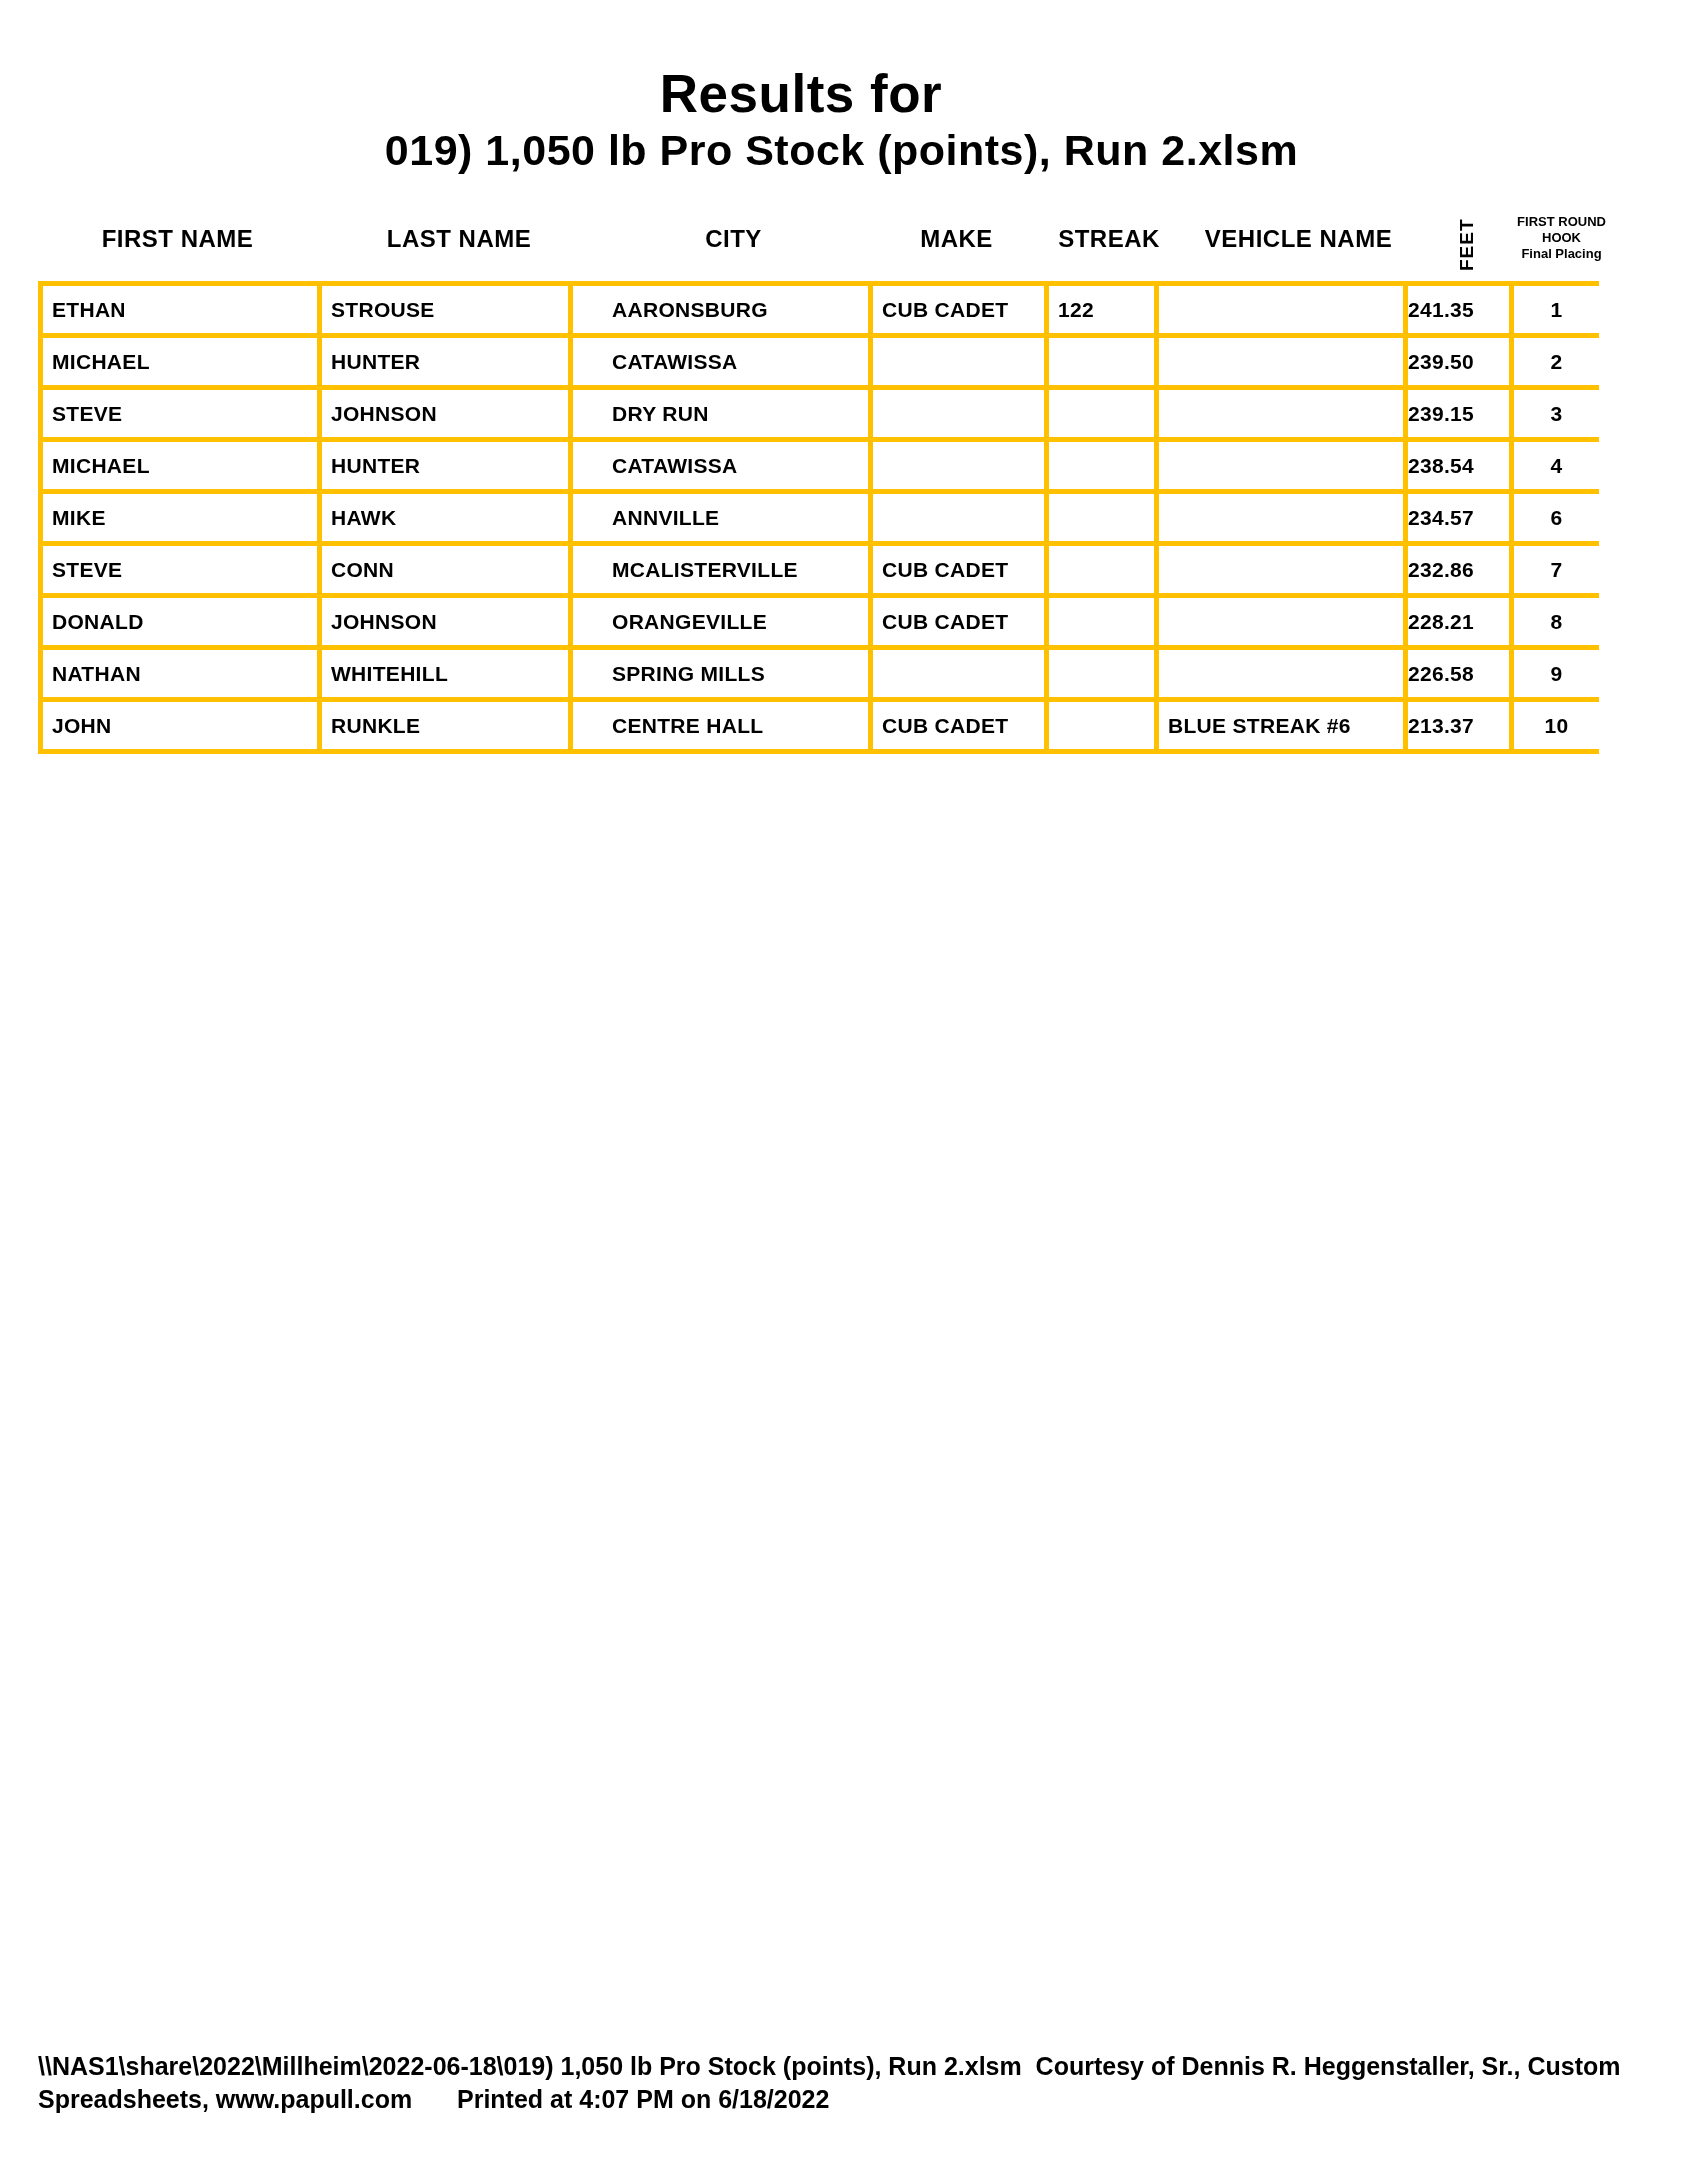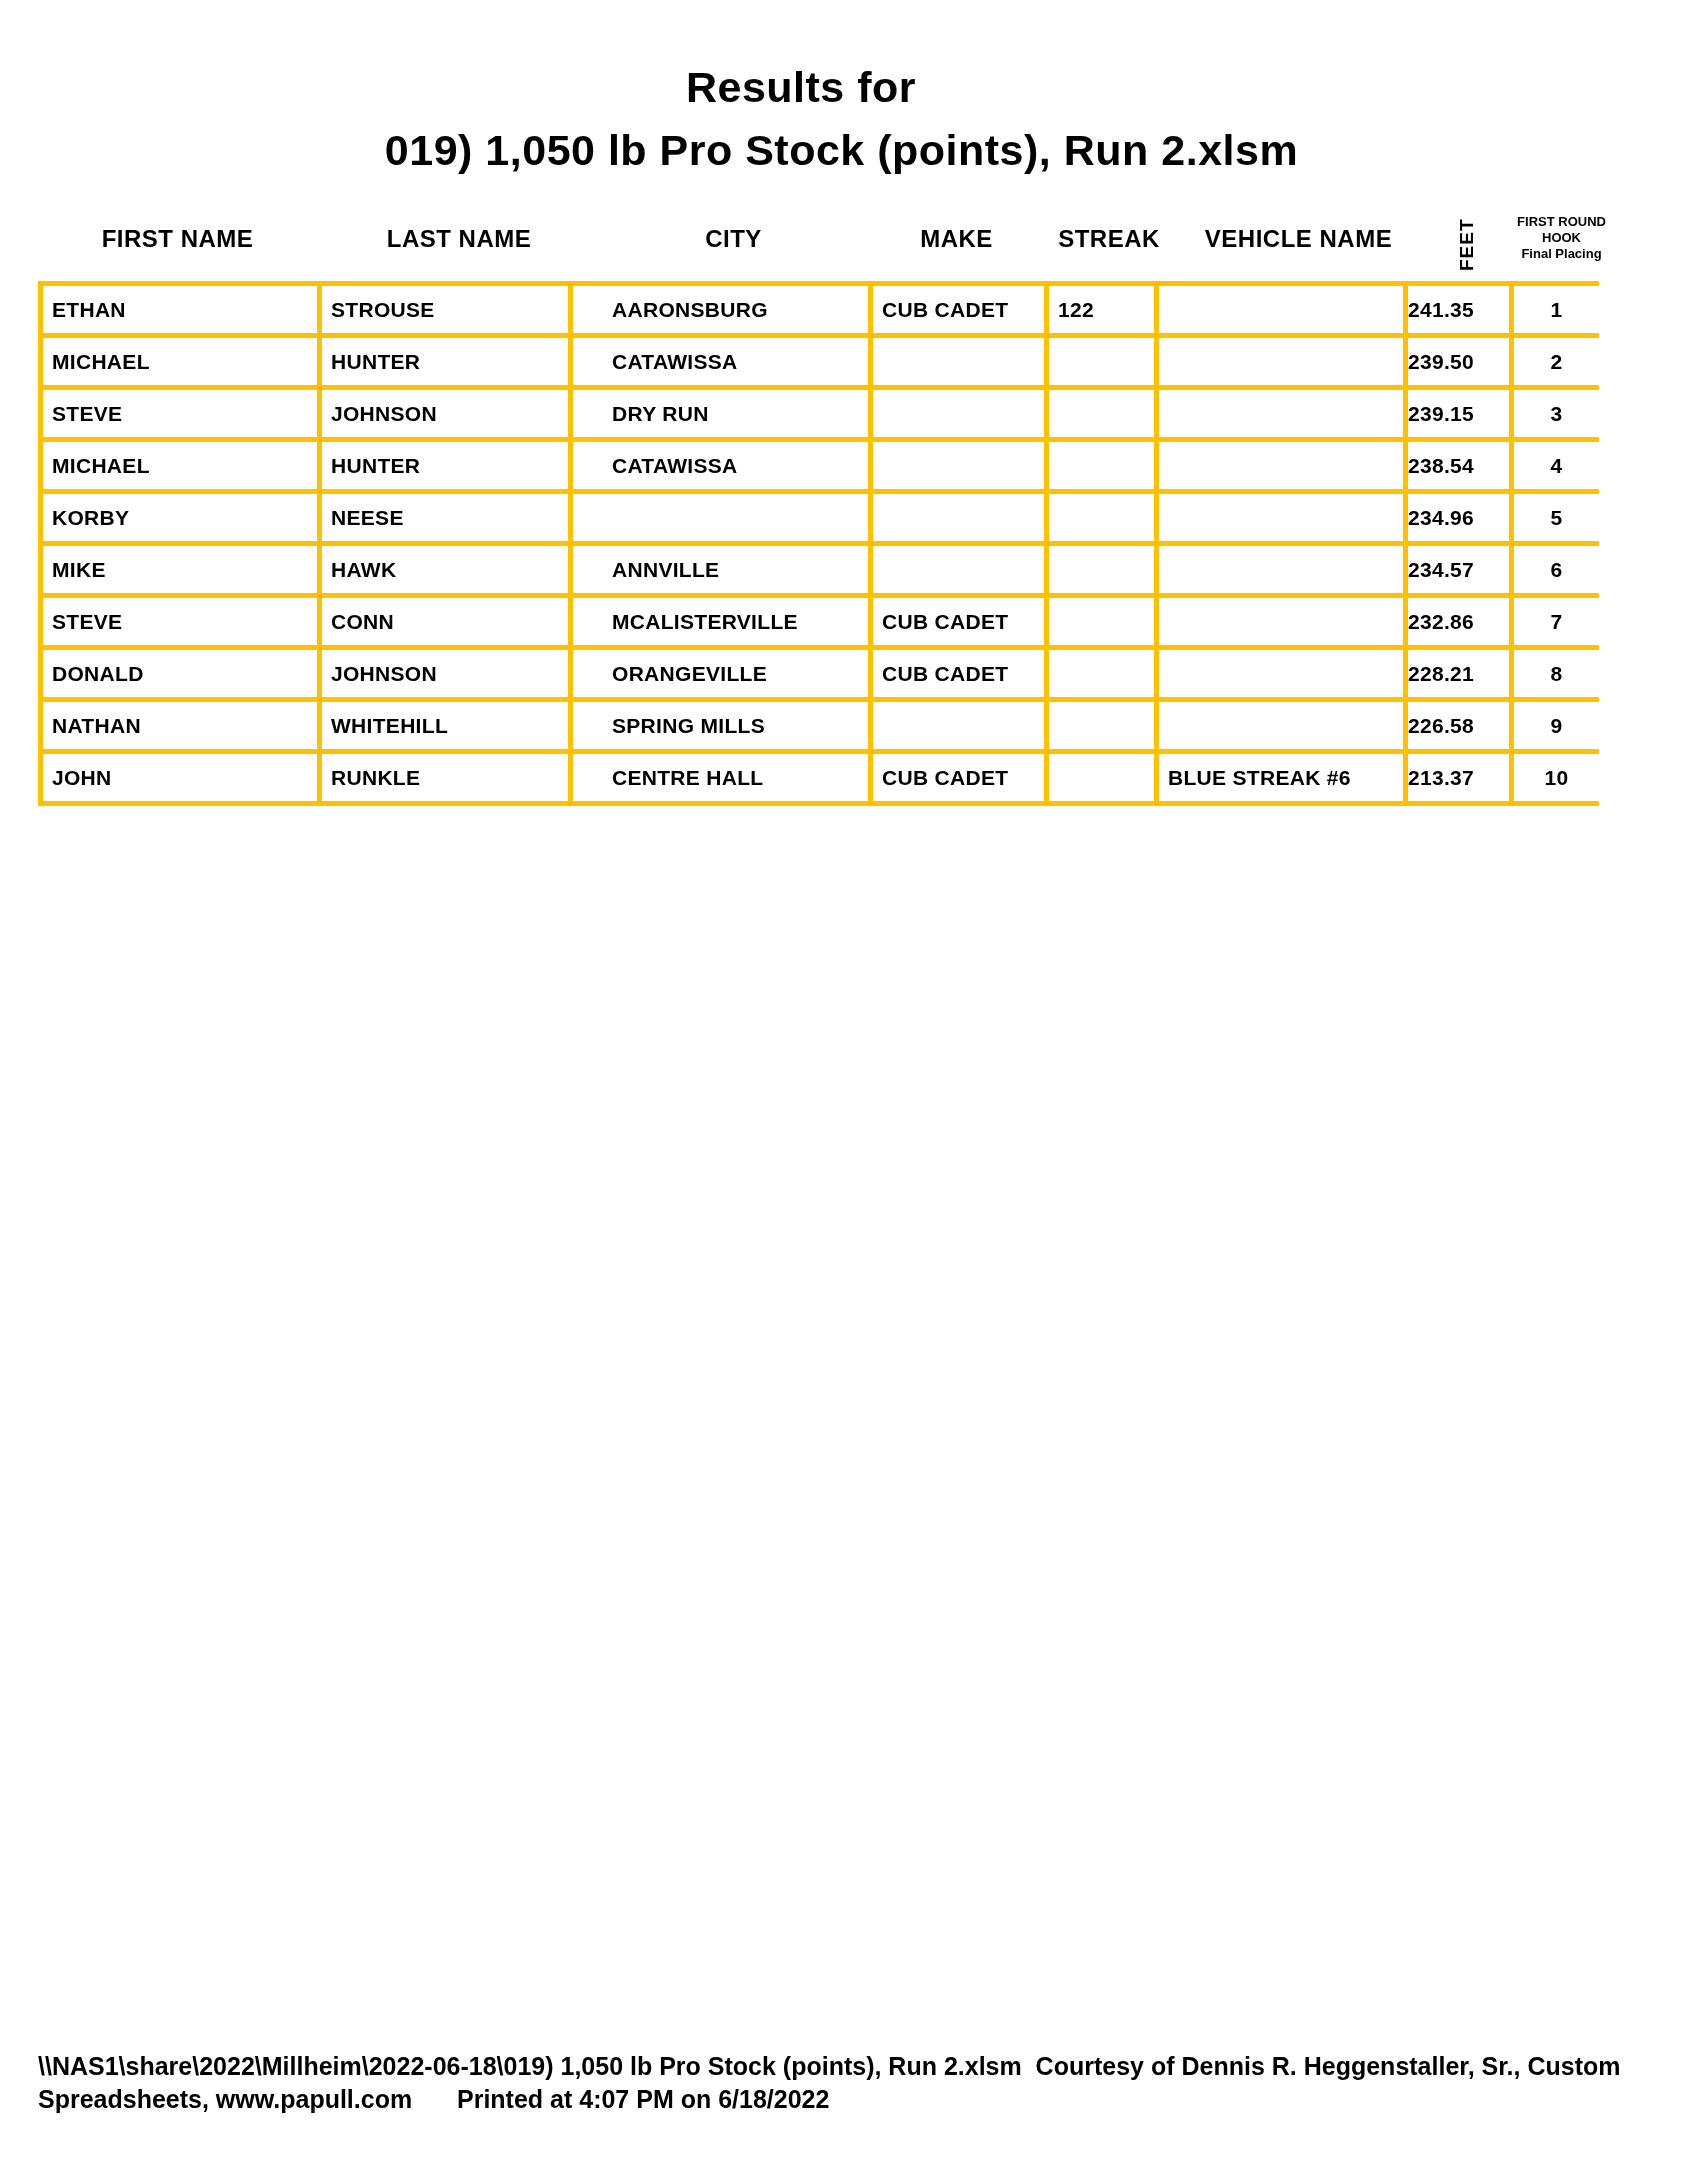--- a/index.html
+++ b/index.html
@@ -3,21 +3,21 @@
 <meta charset="utf-8">
 <style>
   :root { --gold: #FFC000; --ink: #000000; --paper: #FFFFFF; }
   html,body { margin:0; padding:0; background:#fff; }
   .page {
     position:relative; width:1683px; height:2178px;
     background:var(--paper); color:var(--ink);
     font-family:"Liberation Sans", sans-serif; font-weight:700;
     overflow:hidden;
   }
-  .title-line1 { position:absolute; top:63px; left:0; width:1602px; text-align:center; font-size:43px; letter-spacing:0.5px; }
+  .title-line1 { position:absolute; top:63px; left:0; width:1602px; text-align:center; font-size:53px; letter-spacing:0.5px; }
   .title-line2 { position:absolute; top:126px; left:0; width:1683px; text-align:center; font-size:43px; letter-spacing:0.5px; }
 
   .colhead { position:absolute; top:225px; height:28px; line-height:28px; font-size:24px; text-align:center; letter-spacing:0.5px; }
   .h-first   { left:38px;   width:279px; }
   .h-last    { left:322px;  width:274px; }
   .h-city    { left:601px;  width:265px; }
   .h-make    { left:871px;  width:171px; }
   .h-model   { left:1047px; width:124px; }
   .h-vehicle { left:1176px; width:245px; }
   .h-feet {
@@ -108,30 +108,20 @@
           <div class="tcell c-first_name">MICHAEL</div>
           <div class="tcell c-last_name">HUNTER</div>
           <div class="tcell c-city">CATAWISSA</div>
           <div class="tcell c-make"></div>
           <div class="tcell c-model"></div>
           <div class="tcell c-vehicle_name"></div>
           <div class="tcell c-feet">238.54</div>
           <div class="tcell c-placing">4</div>
         </div>
         <div class="trow">
-          <div class="tcell c-first_name">KORBY</div>
-          <div class="tcell c-last_name">NEESE</div>
-          <div class="tcell c-city"></div>
-          <div class="tcell c-make"></div>
-          <div class="tcell c-model"></div>
-          <div class="tcell c-vehicle_name"></div>
-          <div class="tcell c-feet">234.96</div>
-          <div class="tcell c-placing">5</div>
-        </div>
-        <div class="trow">
           <div class="tcell c-first_name">MIKE</div>
           <div class="tcell c-last_name">HAWK</div>
           <div class="tcell c-city">ANNVILLE</div>
           <div class="tcell c-make"></div>
           <div class="tcell c-model"></div>
           <div class="tcell c-vehicle_name"></div>
           <div class="tcell c-feet">234.57</div>
           <div class="tcell c-placing">6</div>
         </div>
         <div class="trow">

